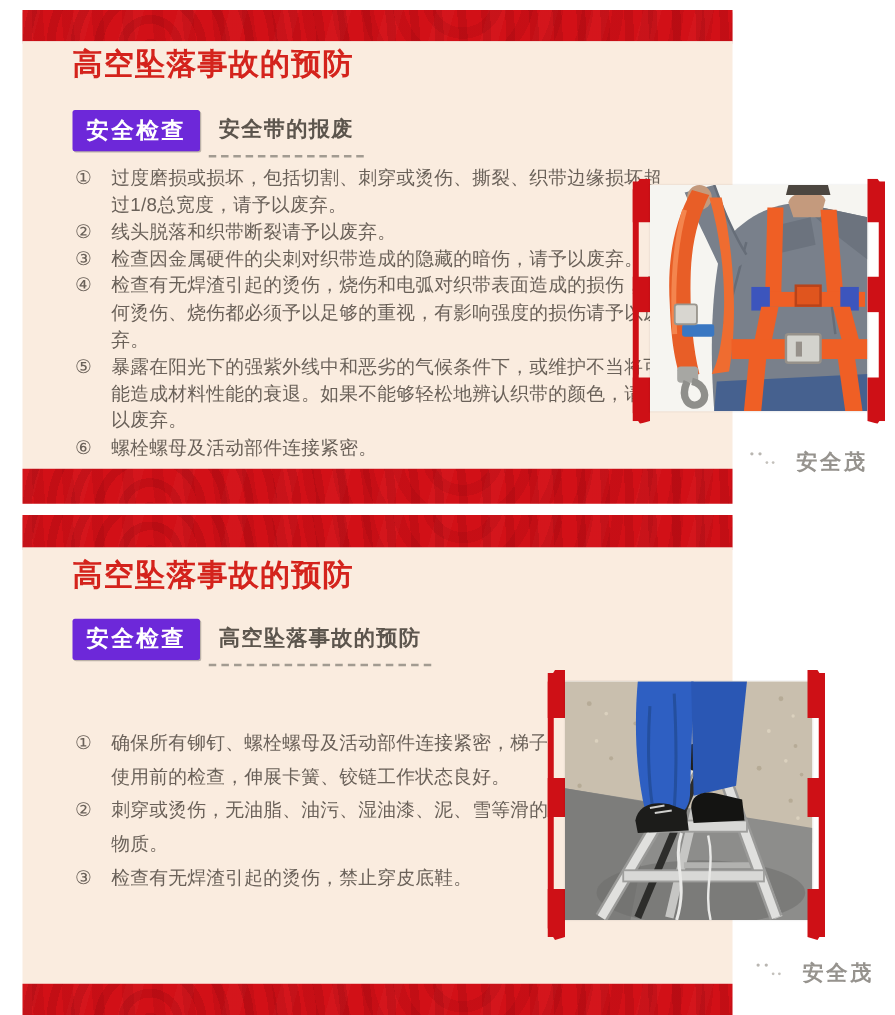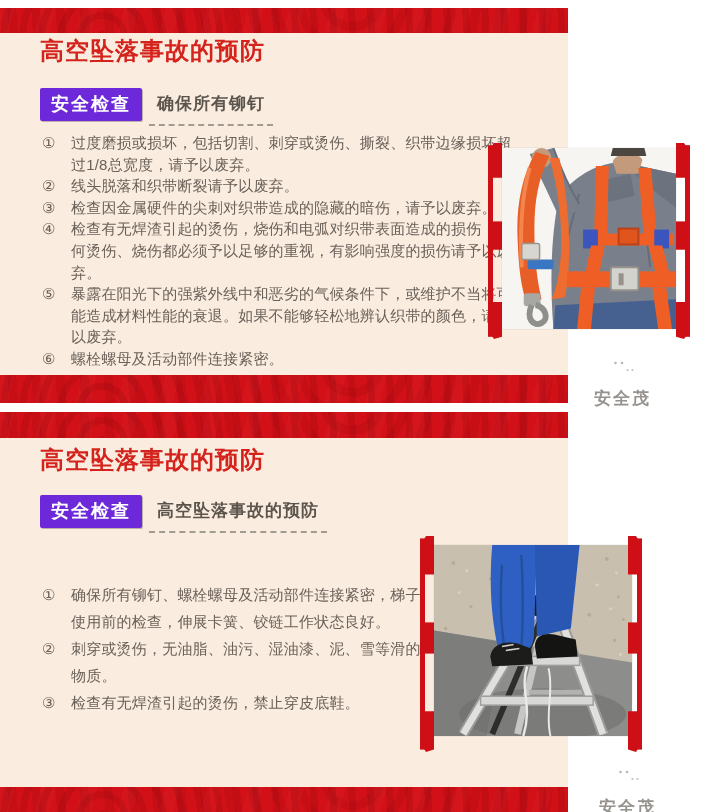--- a/index.html
+++ b/index.html
@@ -3,21 +3,21 @@
 <meta charset="utf-8">
 <style>
   * { box-sizing: border-box; margin: 0; padding: 0; }
   html, body { width: 716px; height: 812px; }
   body {
     position: relative;
     background: #ffffff;
     font-family: "Liberation Sans", sans-serif;
     overflow: hidden;
   }
-  .panel { position: absolute; left: 0; width: 568px; }
+  .panel { position: absolute; left: 18px; width: 568px; }
   #panel1 { top: 8px;  height: 395px; }
   #panel2 { top: 412px; height: 400px; }
 
   .bar {
     position: absolute; left: 0; right: 0;
     background-color: #d21017;
     overflow: hidden;
   }
   .bar::after {
     content: ""; position: absolute; inset: 0;
@@ -79,40 +79,40 @@
   #panel1 .photo-img { left: 14px; right: 14px; top: 5px;  bottom: 10px; }
   #panel2 .photo-img { left: 14px; right: 10px; top: 9px;  bottom: 16px; }
   .photo-img svg { width: 100%; height: 100%; display: block; }
   .bracket { position: absolute; top: 0; bottom: 0; width: 16px; }
   .bracket.left  { left: 0; }
   .bracket.right { right: 0; }
   .bracket svg { width: 100%; height: 100%; display: block; }
 
   .watermark {
     position: absolute; z-index: 6;
-    display: flex; align-items: center; gap: 3px; flex-direction: column;
+    display: flex; align-items: center; gap: 13px;
   }
   #wm1 { left: 594px; top: 354px; }
   #wm2 { left: 599px; top: 763px; }
   .wm-text {
     font-size: 17px; font-weight: bold; color: #96938e; letter-spacing: 2px;
     text-shadow: 0 1px 1px rgba(255,255,255,.75), 0 0 3px rgba(255,255,255,.55);
     white-space: nowrap;
   }
 </style>
 </head>
 <body>
 
 <section class="panel" id="panel1">
   <div class="bar top"></div>
   <div class="content">
     <h1 class="title">高空坠落事故的预防</h1>
     <div class="badge-row">
       <span class="badge">安全检查</span>
-      <span class="subtitle-wrap"><span class="subtitle">确保所有铆钉</span></span>
+      <span class="subtitle-wrap"><span class="subtitle">安全带的报废</span></span>
     </div>
 
     <ol class="list">
       <li class="item">
           <span class="num">①</span>
           <span class="txt">过度磨损或损坏，包括切割、刺穿或烫伤、撕裂、织带边缘损坏超过1/8总宽度，请予以废弃。</span>
         </li>
       <li class="item">
           <span class="num">②</span>
           <span class="txt">线头脱落和织带断裂请予以废弃。</span>

